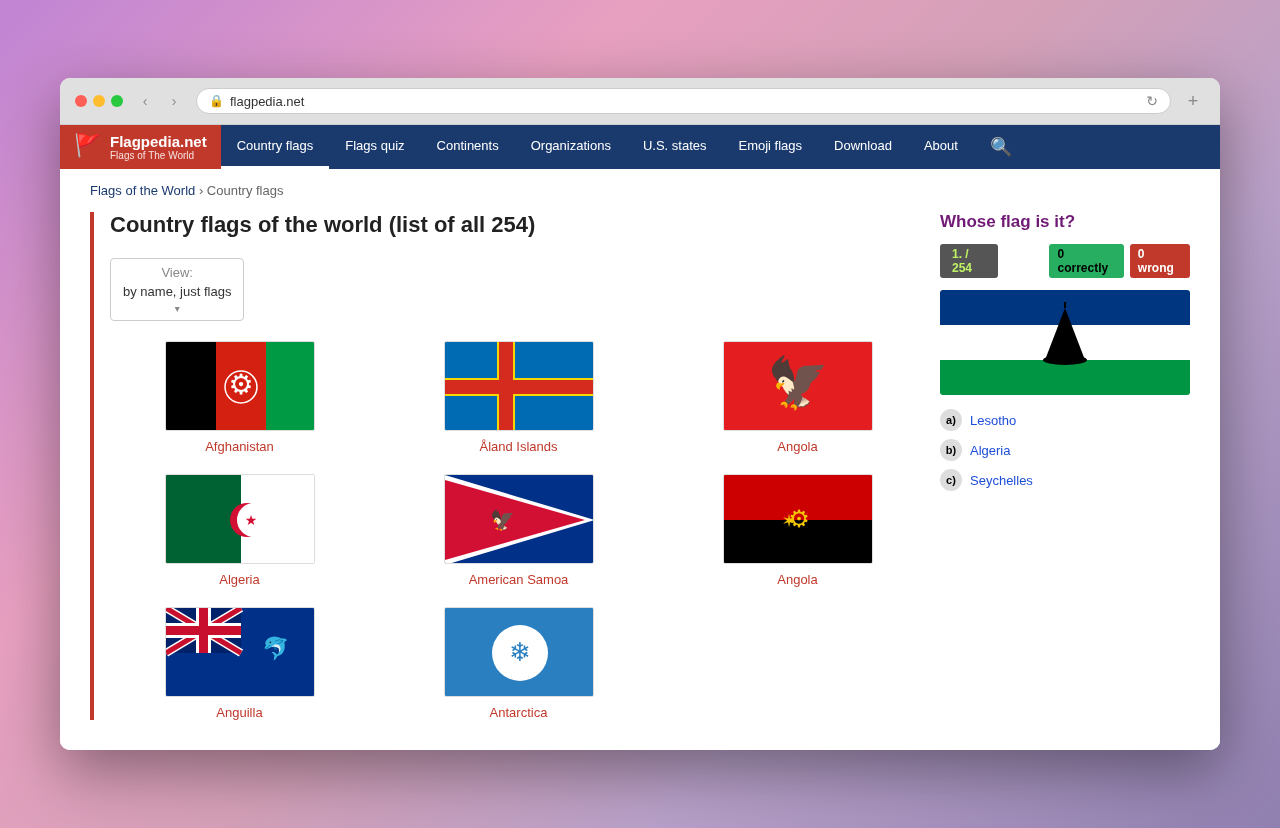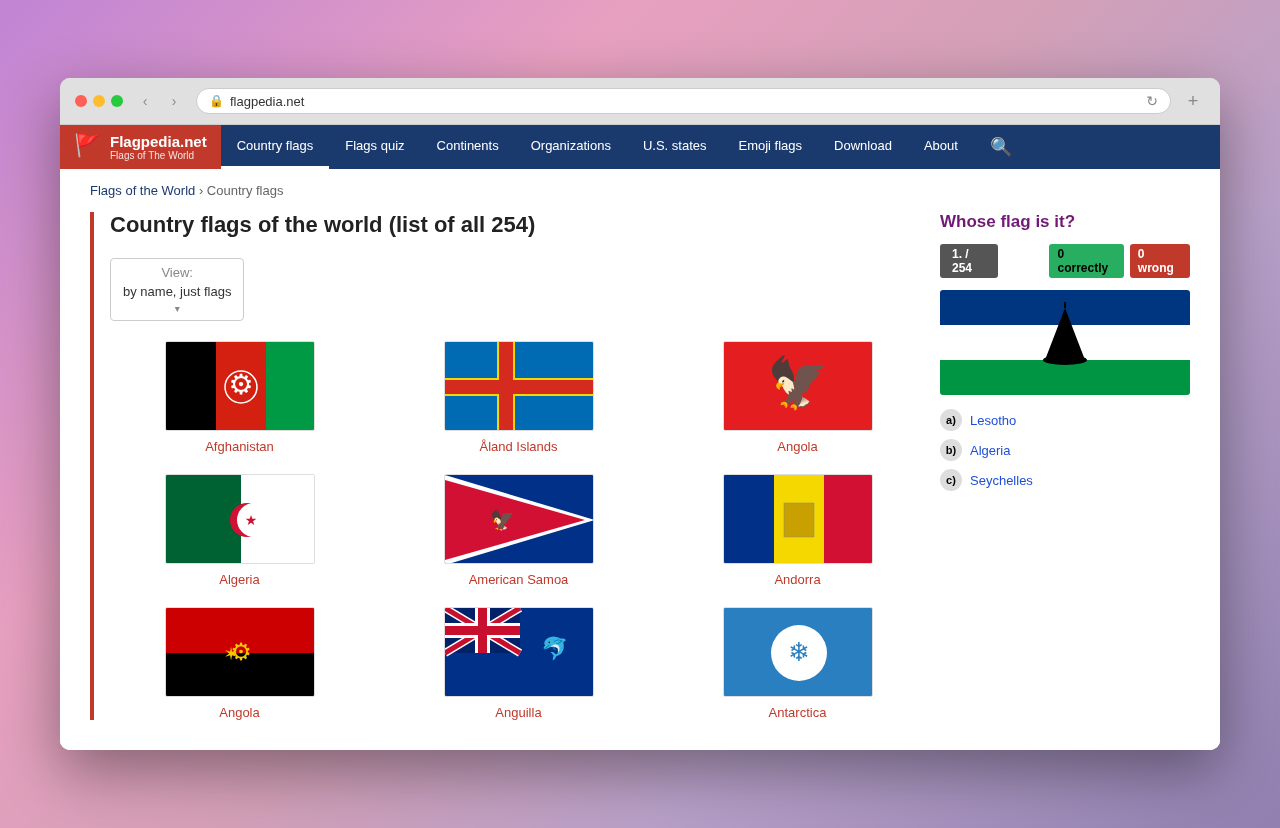--- a/index.html
+++ b/index.html
@@ -274,21 +274,21 @@
       align-items: center;
     }
 
     .stat-badge {
       padding: 3px 8px;
       border-radius: 3px;
       font-size: 12px;
       font-weight: bold;
     }
 
-    .stat-current { background: #555; color: #ffffff; padding-left: 12px; }
+    .stat-current { background: #555; color: #bef264; padding-left: 12px; }
     .stat-correct { background: #27ae60; color: #000000; margin-left: 45px; }
     .stat-wrong { background: #c0392b; color: white; }
 
     .quiz-flag {
       width: 100%;
       height: 105px;
       border-radius: 3px;
       overflow: hidden;
       margin-bottom: 14px;
     }
@@ -443,32 +443,20 @@
               <svg width="150" height="90" viewBox="0 0 150 90">
                 <rect width="150" height="90" fill="#003087"></rect>
                 <polygon points="0,0 0,90 150,45" fill="white"></polygon>
                 <polygon points="0,5 0,85 140,45" fill="#d21034"></polygon>
                 <text x="58" y="52" text-anchor="middle" font-size="20" fill="white">🦅</text>
               </svg>
             </div>
             <a class="flag-name">American Samoa</a>
           </div>
 
-          <div class="flag-item">
-            <div class="flag-image">
-              <svg width="150" height="90" viewBox="0 0 150 90">
-                <rect x="0" y="0" width="50" height="90" fill="#003087"></rect>
-                <rect x="50" y="0" width="50" height="90" fill="#f5d800"></rect>
-                <rect x="100" y="0" width="50" height="90" fill="#d21034"></rect>
-                <rect x="60" y="28" width="30" height="34" fill="#c8a000" stroke="#888" stroke-width="0.5"></rect>
-                <text x="75" y="52" text-anchor="middle" font-size="12" fill="#c8a000">⚜</text>
-              </svg>
-            </div>
-            <a class="flag-name">Andorra</a>
-          </div>
 
           <div class="flag-item">
             <div class="flag-image">
               <svg width="150" height="90" viewBox="0 0 150 90">
                 <rect y="0" width="150" height="45" fill="#cc0000"></rect>
                 <rect y="45" width="150" height="45" fill="#000"></rect>
                 <text x="75" y="52" text-anchor="middle" font-size="24" fill="#f5c700">⚙</text>
                 <text x="65" y="52" text-anchor="middle" font-size="18" fill="#f5c700">✶</text>
               </svg>
             </div>

